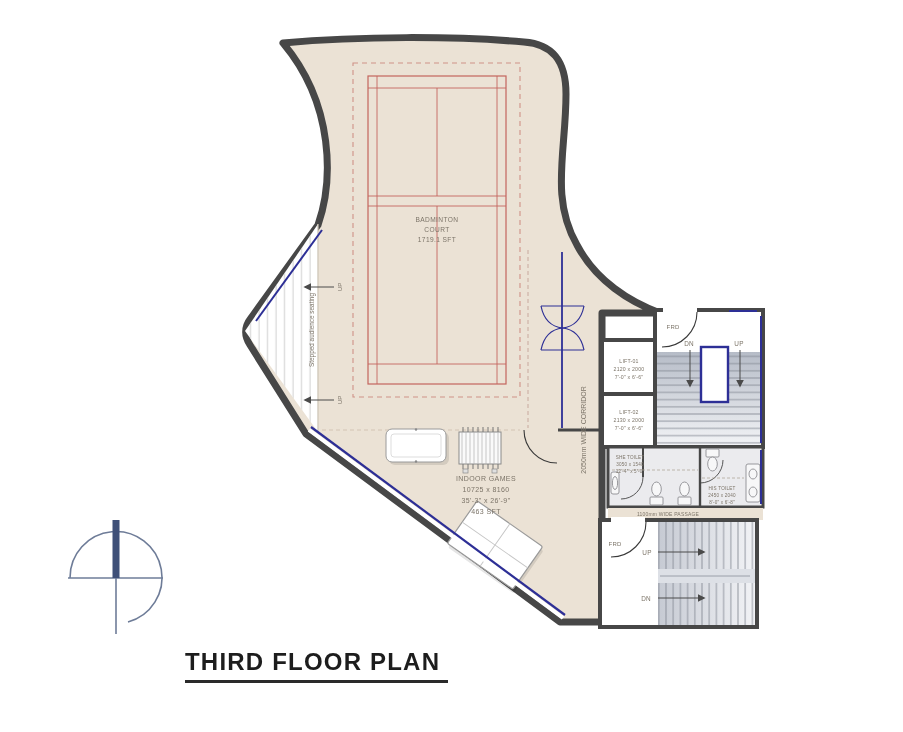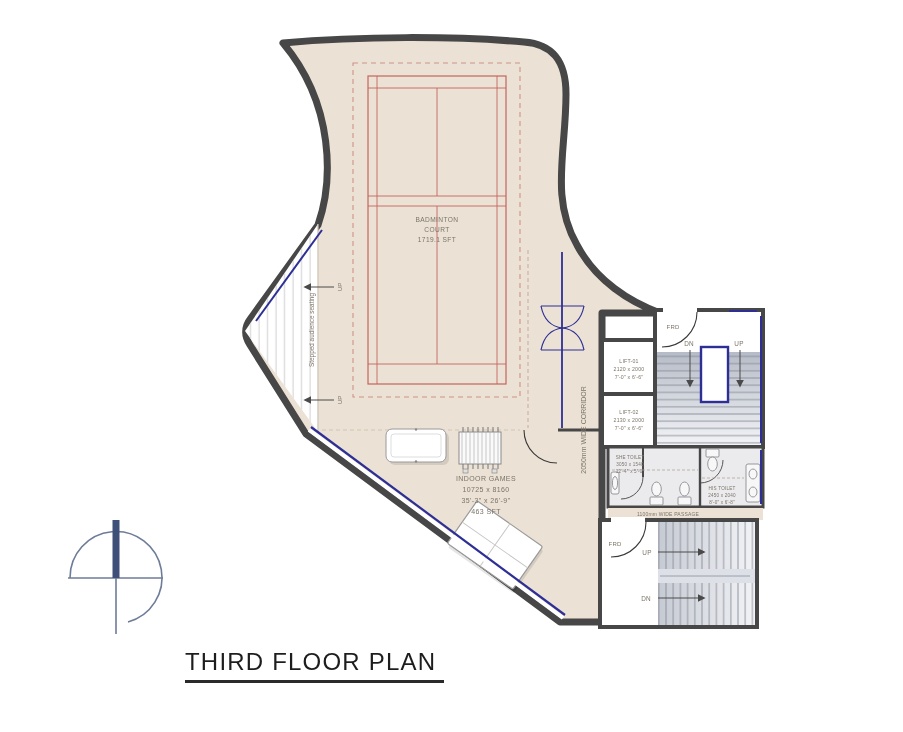--- a/index.html
+++ b/index.html
@@ -1,21 +1,21 @@
 <!DOCTYPE html>
 <html><head>
 <meta charset="utf-8">
 <style>
   html,body{margin:0;padding:0;background:#ffffff;}
   .page{position:relative;width:903px;height:732px;background:#ffffff;overflow:hidden;
         font-family:"Liberation Sans",sans-serif;}
   svg text{font-family:"Liberation Sans",sans-serif;fill:#7c7468;}
   .rm{letter-spacing:.4px;}
   .tiny{letter-spacing:.2px;}
-  .plan-title{position:absolute;left:185px;top:648px;font-size:24px;font-weight:400;
+  .plan-title{position:absolute;left:185px;top:648px;font-size:24px;font-weight:700;
       color:#1d1d1d;letter-spacing:1.2px;border-bottom:3px solid #2a2a2a;
       padding:0 8px 4px 0;white-space:nowrap;}
 </style>
 </head>
 <body>
 
 <div class="page">
 
 <svg width="903" height="732" viewBox="0 0 903 732">
   <defs>

